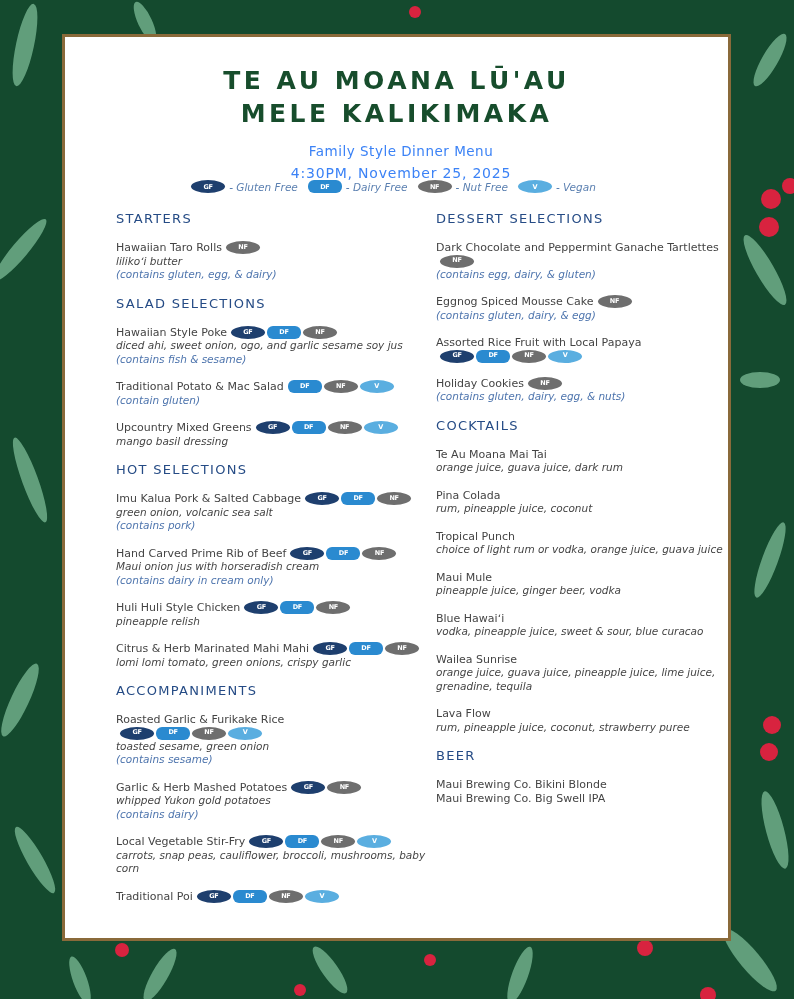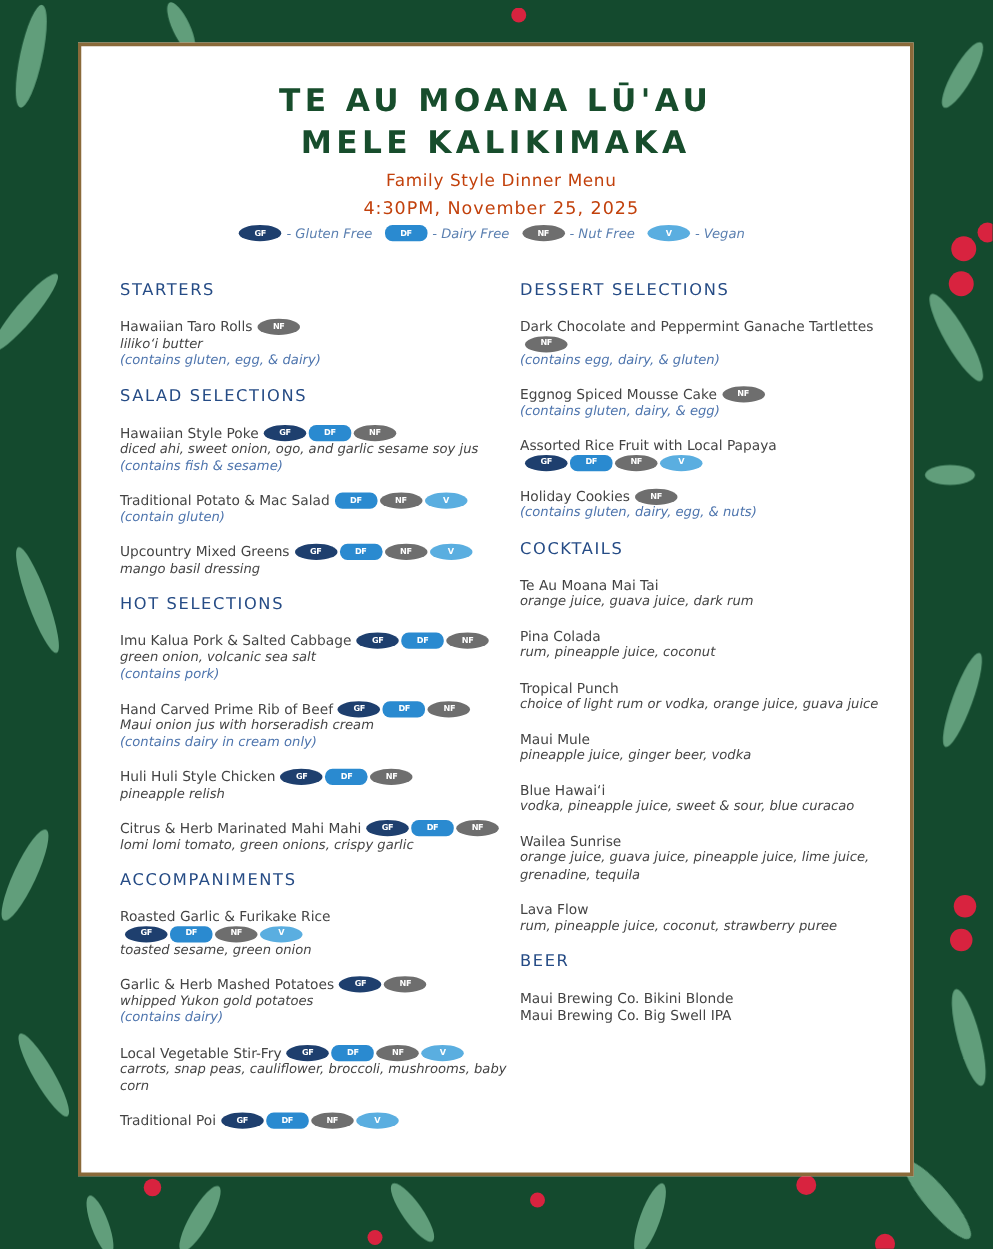--- a/index.html
+++ b/index.html
@@ -23,23 +23,24 @@
     color: #174d2c;
     font-weight: bold;
     font-size: 25px;
     letter-spacing: 3.5px;
   }
   .title.l1 { top: 29px; }
   .title.l2 { top: 62px; }
   .subtitle {
     position: absolute; left: 9px; right: 0;
     text-align: center;
-    color: #c2410c;
+    color: #3b82f6;
     font-size: 13.5px;
     letter-spacing: 0.5px;
+    margin-top: 6px;
   }
   .subtitle.s1 { top: 100px; }
   .subtitle.s2 { top: 122px; font-size: 14px; letter-spacing: 0.8px; }
   .legend {
     position: absolute; left: 0; right: 0; top: 143px;
     display: flex; justify-content: center; align-items: center;
     gap: 4px;
     font-size: 10.5px; font-style: italic; color: #5a7fb0;
   }
   .legend .lg-item { display: flex; align-items: center; gap: 4px; margin-right: 6px; }
@@ -48,21 +49,21 @@
     width: 34px; height: 13px; border-radius: 50%;
     color: #fff; font-size: 6.5px; font-weight: bold; font-style: normal;
     letter-spacing: -0.3px;
     vertical-align: middle;
     flex: none;
   }
   .badge.gf { background: #1e3f6e; }
   .badge.df { background: #2a8ad0; border-radius: 6px; }
   .badge.nf { background: #6e6e6e; }
   .badge.v  { background: #5aaee0; }
-  .col { position: absolute; top: 188px; }
+  .col { position: absolute; top: 174px; margin-left: 20px; }
   .col.left { left: 31px; width: 310px; }
   .col.right { left: 351px; width: 300px; }
   .section-h {
     color: #254b85;
     font-size: 13px;
     letter-spacing: 1.3px;
     margin-bottom: 14px;
     height: 16px;
   }
   .item { margin-bottom: 14px; }
@@ -254,20 +255,21 @@
             <div class="item-name">
               <span>Roasted Garlic &amp; Furikake Rice</span>
               <span class="badges">
                 <span class="badge gf">GF</span>
                 <span class="badge df">DF</span>
                 <span class="badge nf">NF</span>
                 <span class="badge v">V</span>
               </span>
             </div>
             <div class="desc">toasted sesame, green onion</div>
+            <div class="allergen">(contains sesame)</div>
           </div>
           <div class="item">
             <div class="item-name">
               <span>Garlic &amp; Herb Mashed Potatoes</span>
               <span class="badges">
                 <span class="badge gf">GF</span>
                 <span class="badge nf">NF</span>
               </span>
             </div>
             <div class="desc">whipped Yukon gold potatoes</div>

